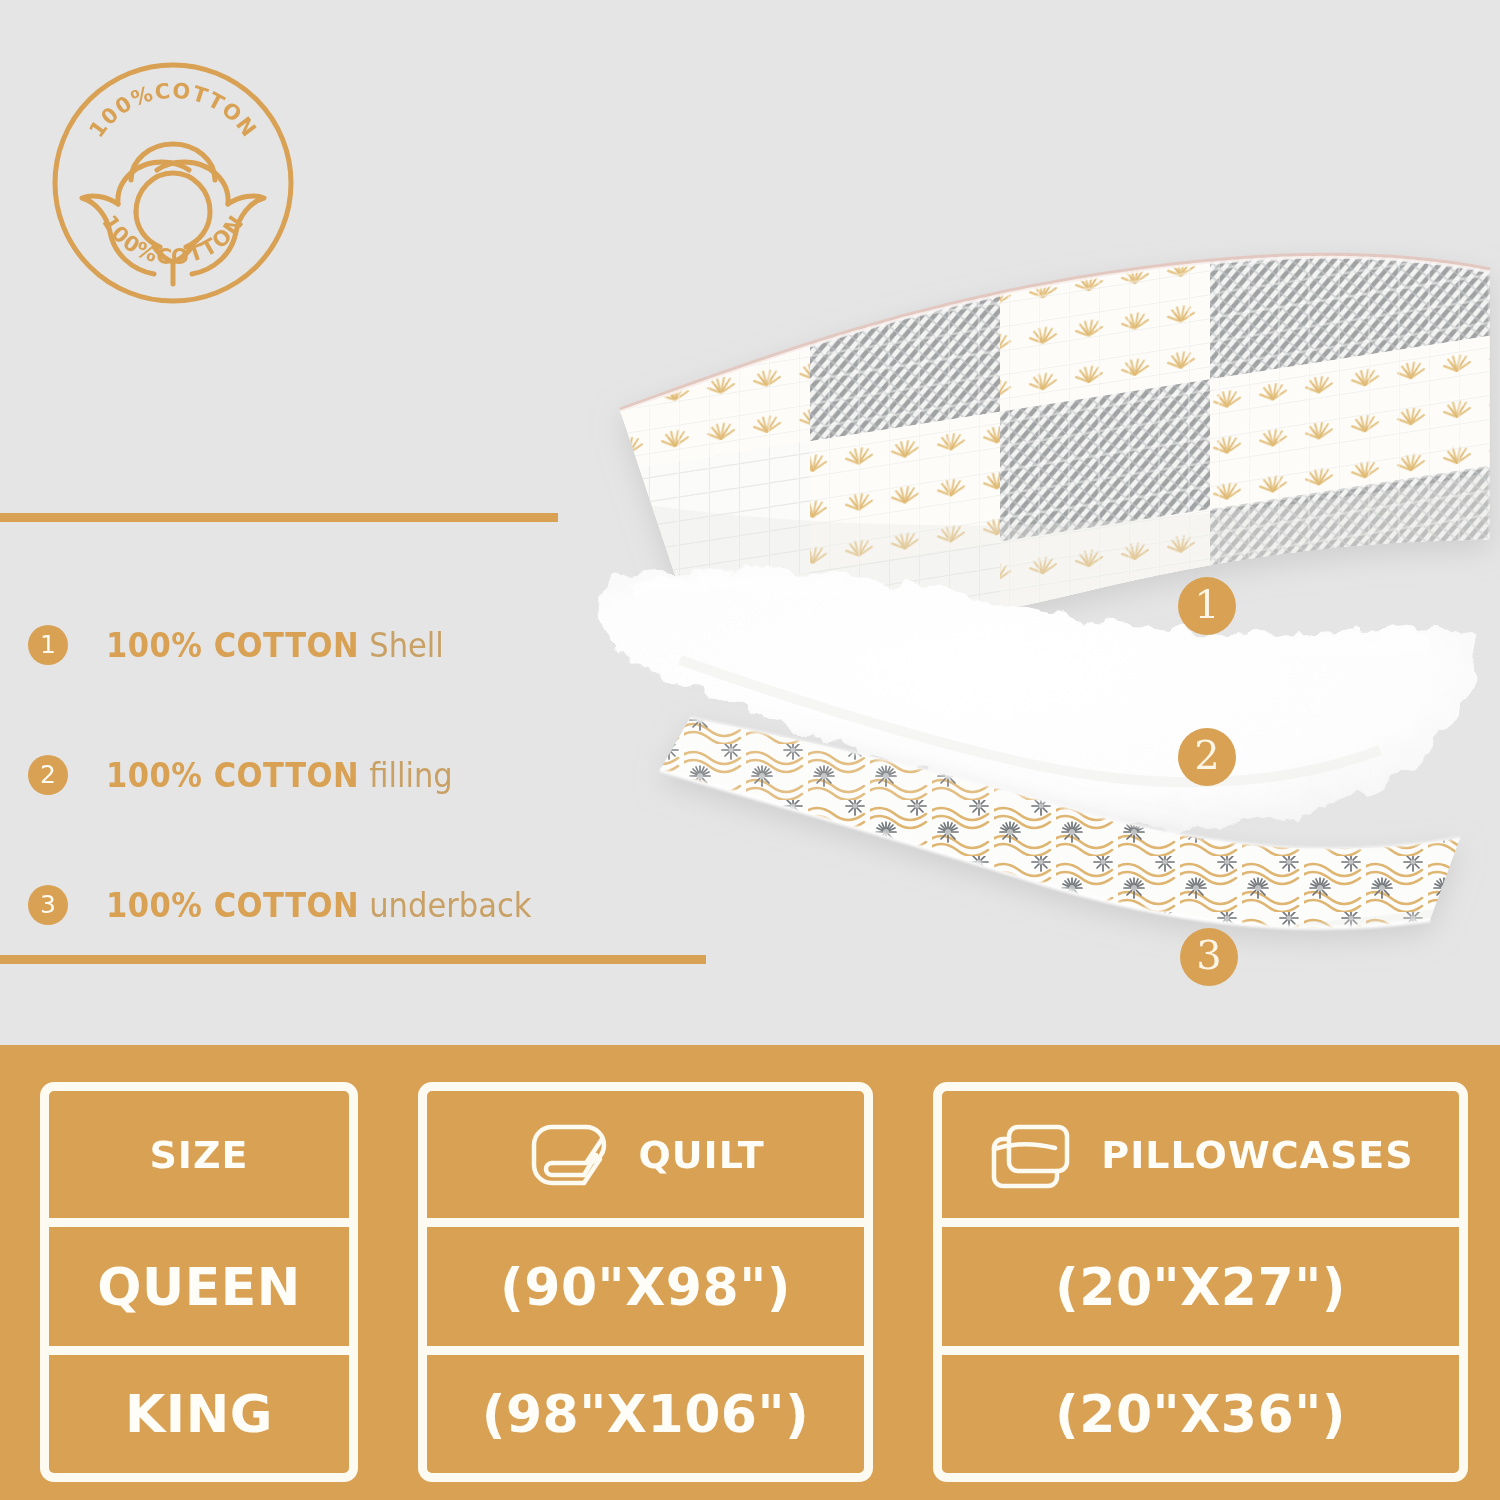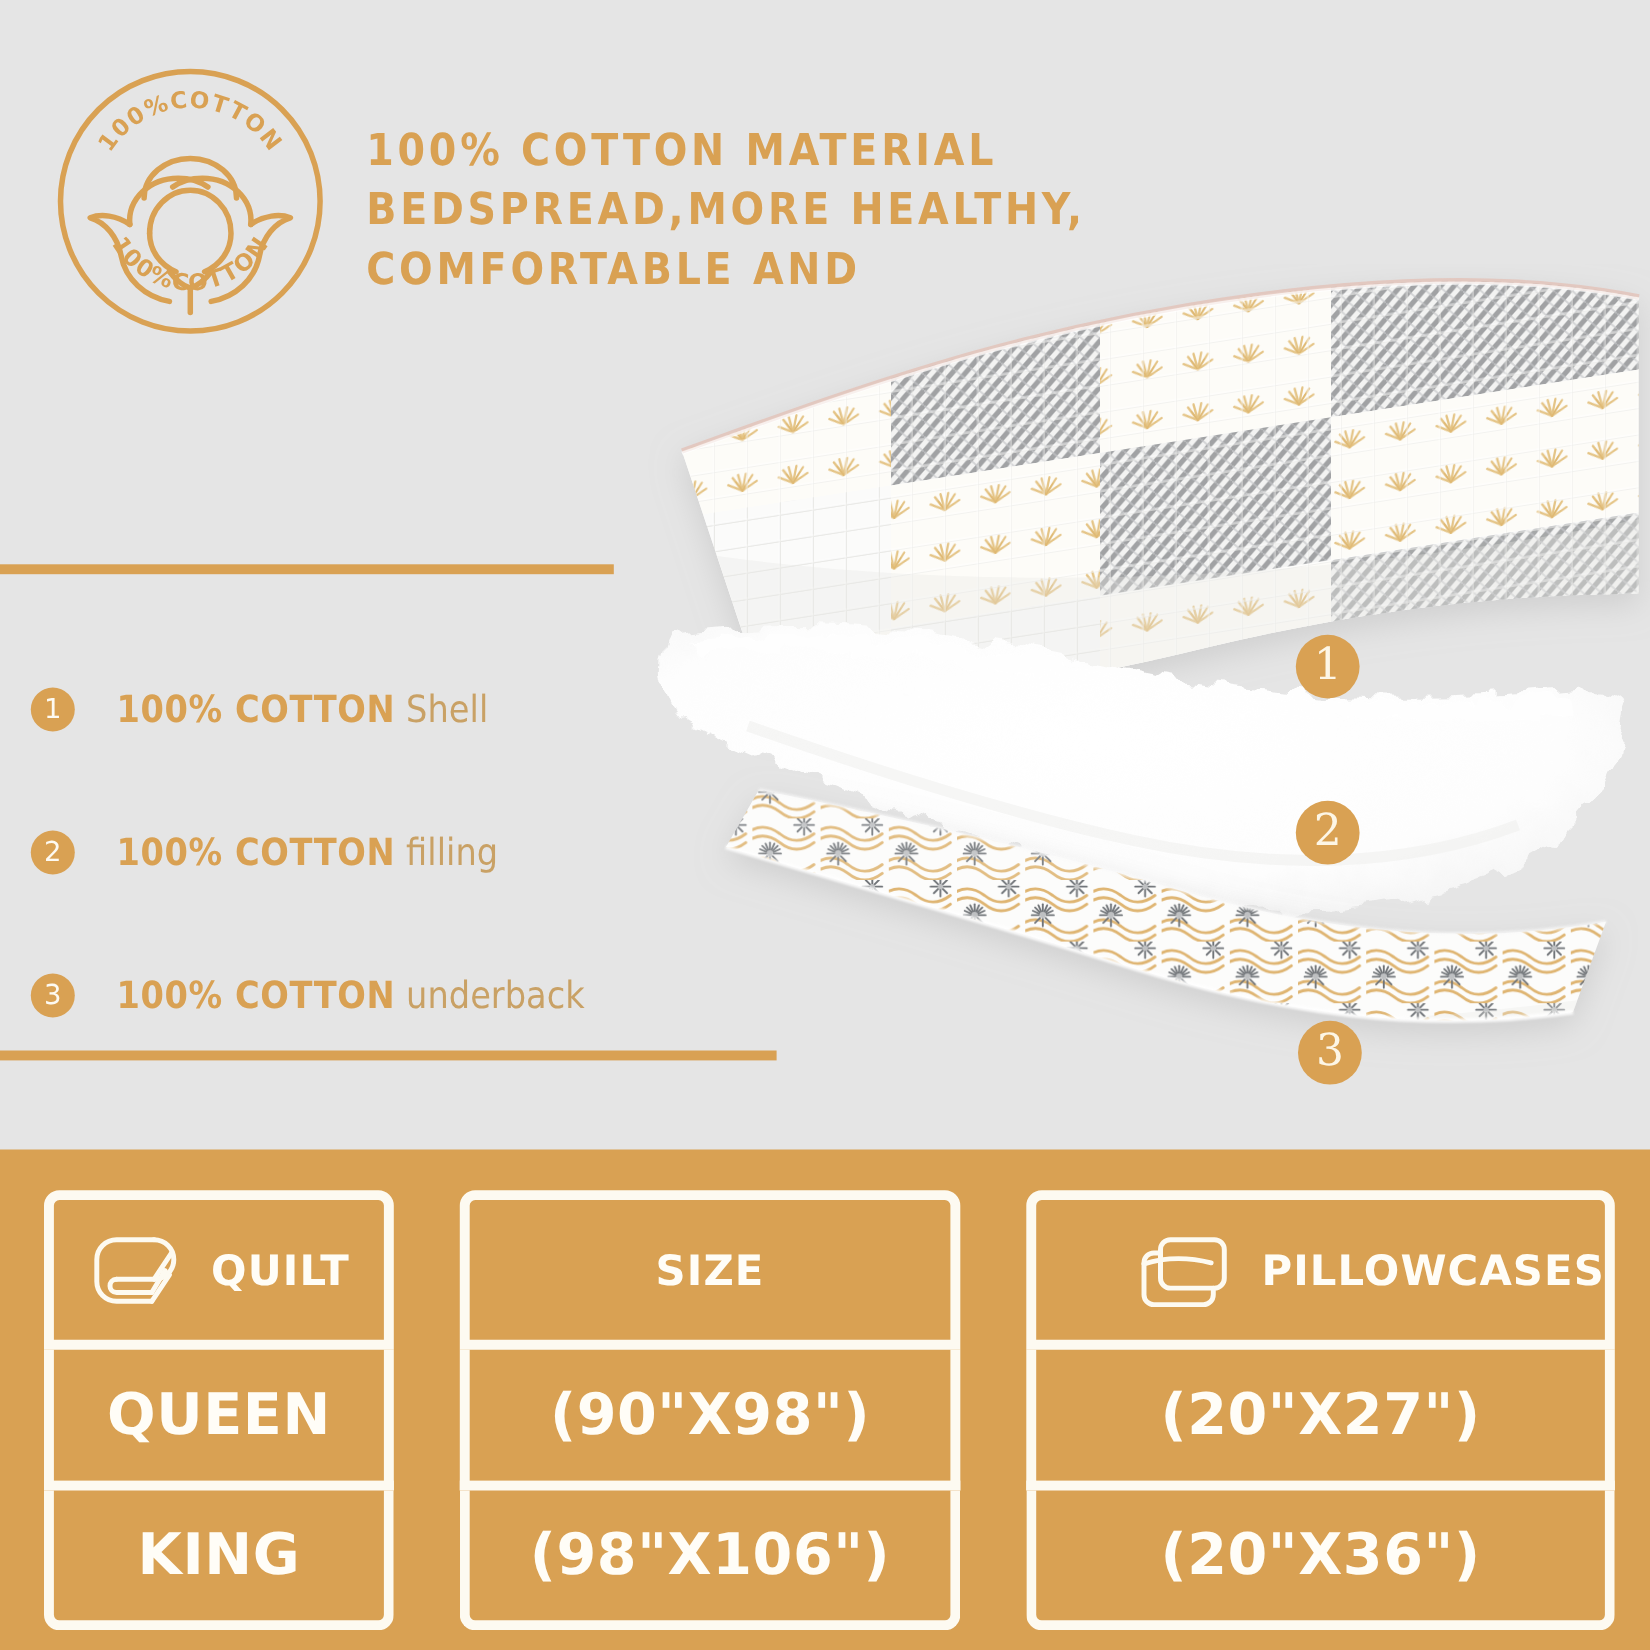--- a/index.html
+++ b/index.html
@@ -164,21 +164,21 @@
     justify-content: center;
     color: #fffdf7;
     font-family: "DejaVu Sans", sans-serif;
     position: relative;
   }
   .cell.row-head { border-bottom-width: 9px; }
   .cell.mid { border-top: none; }
   .cell.bot { border-top: none; }
   .r0c0 { border-radius: 14px 14px 0 0; }
   .r0c1 { border-radius: 14px 14px 0 0; }
-  .r0c2 { border-radius: 14px 14px 0 0; justify-content: flex-end; }
+  .r0c2 { border-radius: 14px 14px 0 0; }
   .r2c0, .r2c1, .r2c2 { border-radius: 0 0 14px 14px; }
 
   .head-label {
     font-size: 38px;
     font-weight: 700;
     letter-spacing: 1px;
     font-family: "DejaVu Sans", sans-serif;
   }
   .head-with-icon {
     display: flex;
@@ -220,25 +220,20 @@
       </g>
       <text font-family="DejaVu Sans, sans-serif" font-size="21" font-weight="700" fill="#d9a153" letter-spacing="1.2">
         <textPath href="#arcTop" startOffset="50%" text-anchor="middle">100%COTTON</textPath>
       </text>
       <text font-family="DejaVu Sans, sans-serif" font-size="21" font-weight="700" fill="#d9a153" letter-spacing="1.2">
         <textPath href="#arcBot" startOffset="50%" text-anchor="middle">100%COTTON</textPath>
       </text>
     </svg>
   </div>
 
-  <div class="headline">
-    <div>100% COTTON MATERIAL</div>
-    <div>BEDSPREAD,MORE HEALTHY,</div>
-    <div>COMFORTABLE AND</div>
-  </div>
 
   <div class="rule rule-top"></div>
   <div class="rule rule-bottom"></div>
 
   <div class="features">
     <div class="feature">
       <div class="feat-num">1</div>
       <div class="feat-text">
         <span class="strong">100% COTTON</span><span class="light">Shell</span>
       </div>
@@ -420,40 +415,40 @@
     </svg>
   </div>
 
   <div class="badge badge-1">1</div>
   <div class="badge badge-2">2</div>
   <div class="badge badge-3">3</div>
 
   <div class="size-table">
     <div class="table-grid">
 
+      <div class="cell row-head r0c0">
+        <span class="head-label">SIZE</span>
+      </div>
+
       <div class="cell row-head r0c1">
         <div class="head-with-icon">
           <svg class="head-icon" width="86" height="72" viewBox="0 0 86 72">
             <g fill="none" stroke="#fdfaf1" stroke-width="4.5" stroke-linecap="round" stroke-linejoin="round">
               <path d="M60 8 L26 8 C16 8 8 16 8 26 L8 46 C8 56 16 64 26 64 L58 64"></path>
               <path d="M60 8 C70 8 78 16 78 26 C78 36 70 44 60 44 L26 44"></path>
               <path d="M26 44 C18 44 18 56 26 56 L58 56"></path>
               <path d="M58 64 L74 40"></path>
               <path d="M58 56 L70 36"></path>
               <path d="M60 44 L76 20"></path>
             </g>
           </svg>
           <span class="head-label">QUILT</span>
         </div>
       </div>
 
-      <div class="cell row-head r0c0">
-        <span class="head-label">SIZE</span>
-      </div>
-
       <div class="cell row-head r0c2">
         <div class="head-with-icon">
           <svg class="head-icon" width="88" height="72" viewBox="0 0 88 72">
             <g fill="none" stroke="#fdfaf1" stroke-width="4.5" stroke-linecap="round" stroke-linejoin="round">
               <rect x="22" y="8" width="58" height="44" rx="9"></rect>
               <path d="M70 52 L70 58 C70 63 66 67 61 67 L16 67 C11 67 7 63 7 58 L7 29 C7 24 11 20 16 20 L22 20"></path>
               <path d="M7 30 C26 24 48 24 68 29"></path>
             </g>
           </svg>
           <span class="head-label">PILLOWCASES</span>

